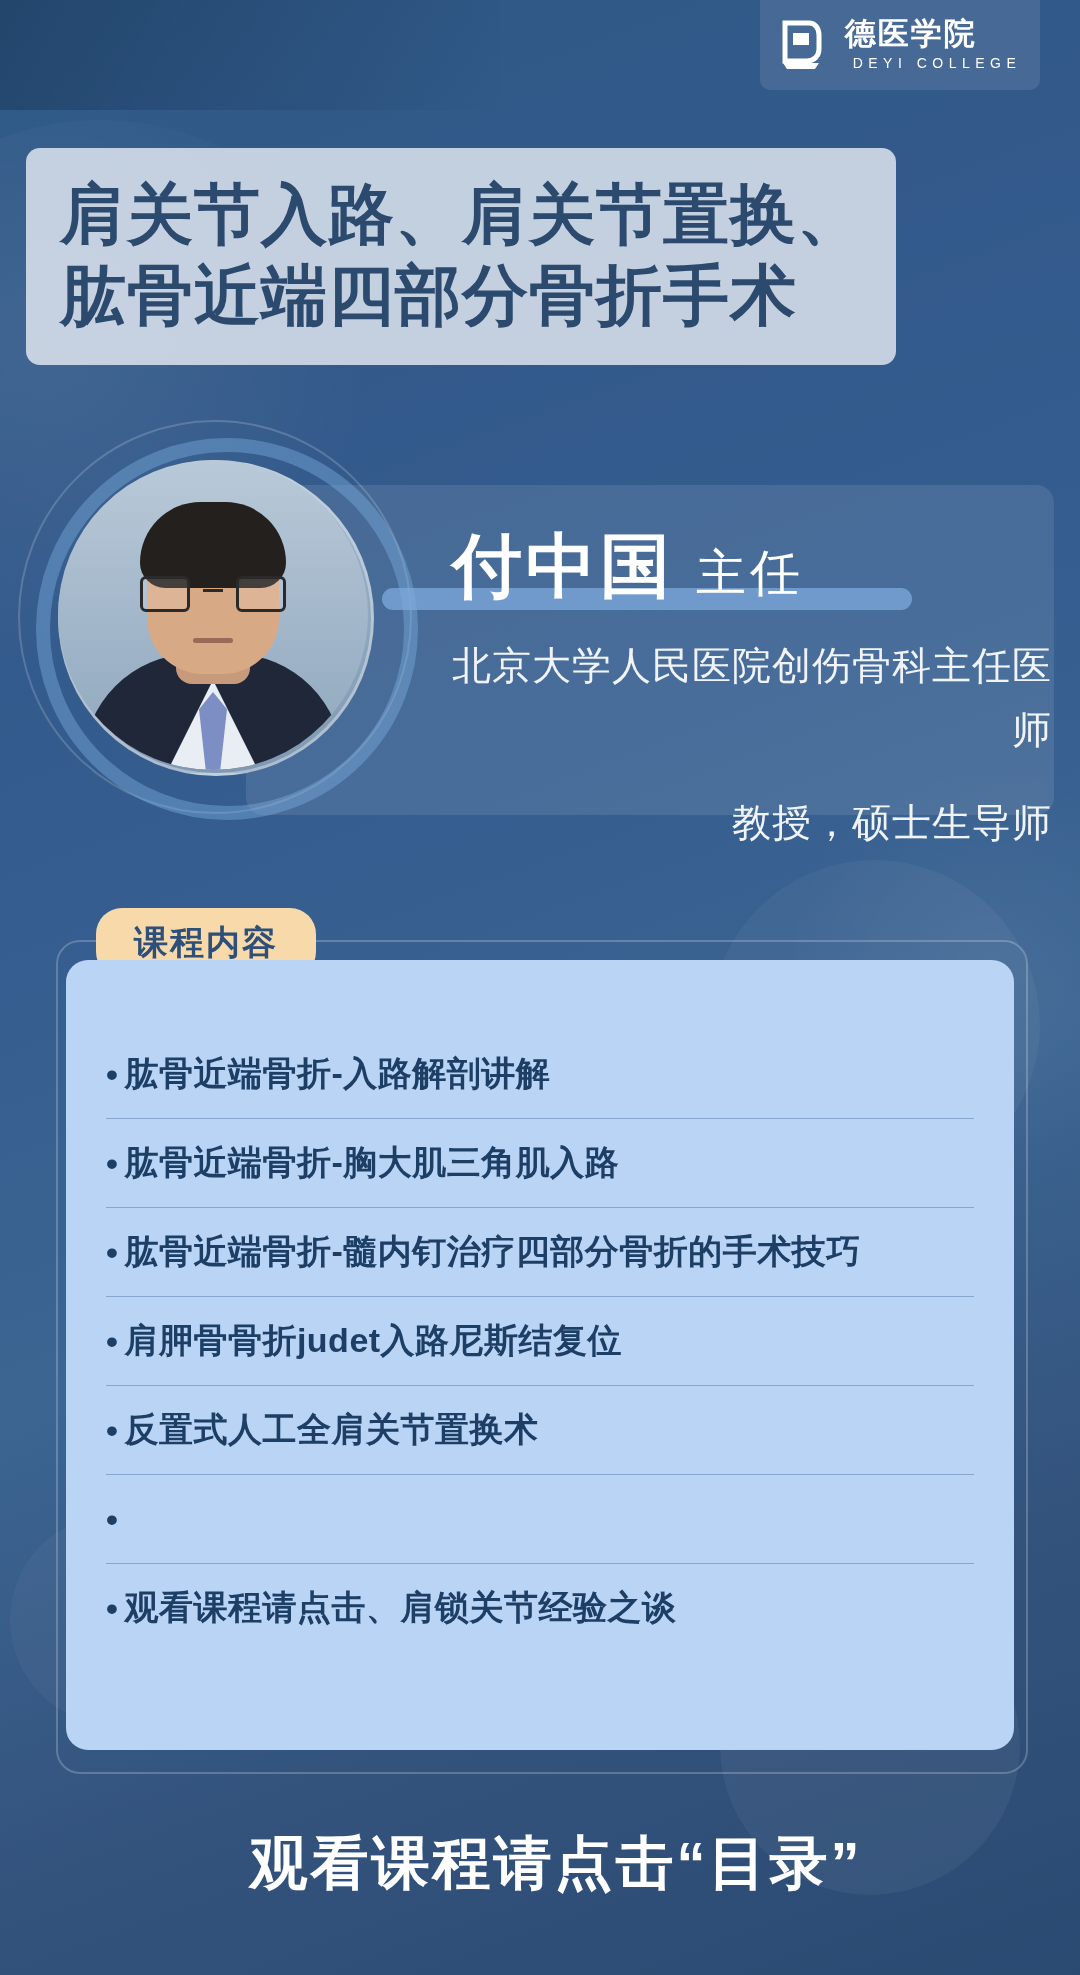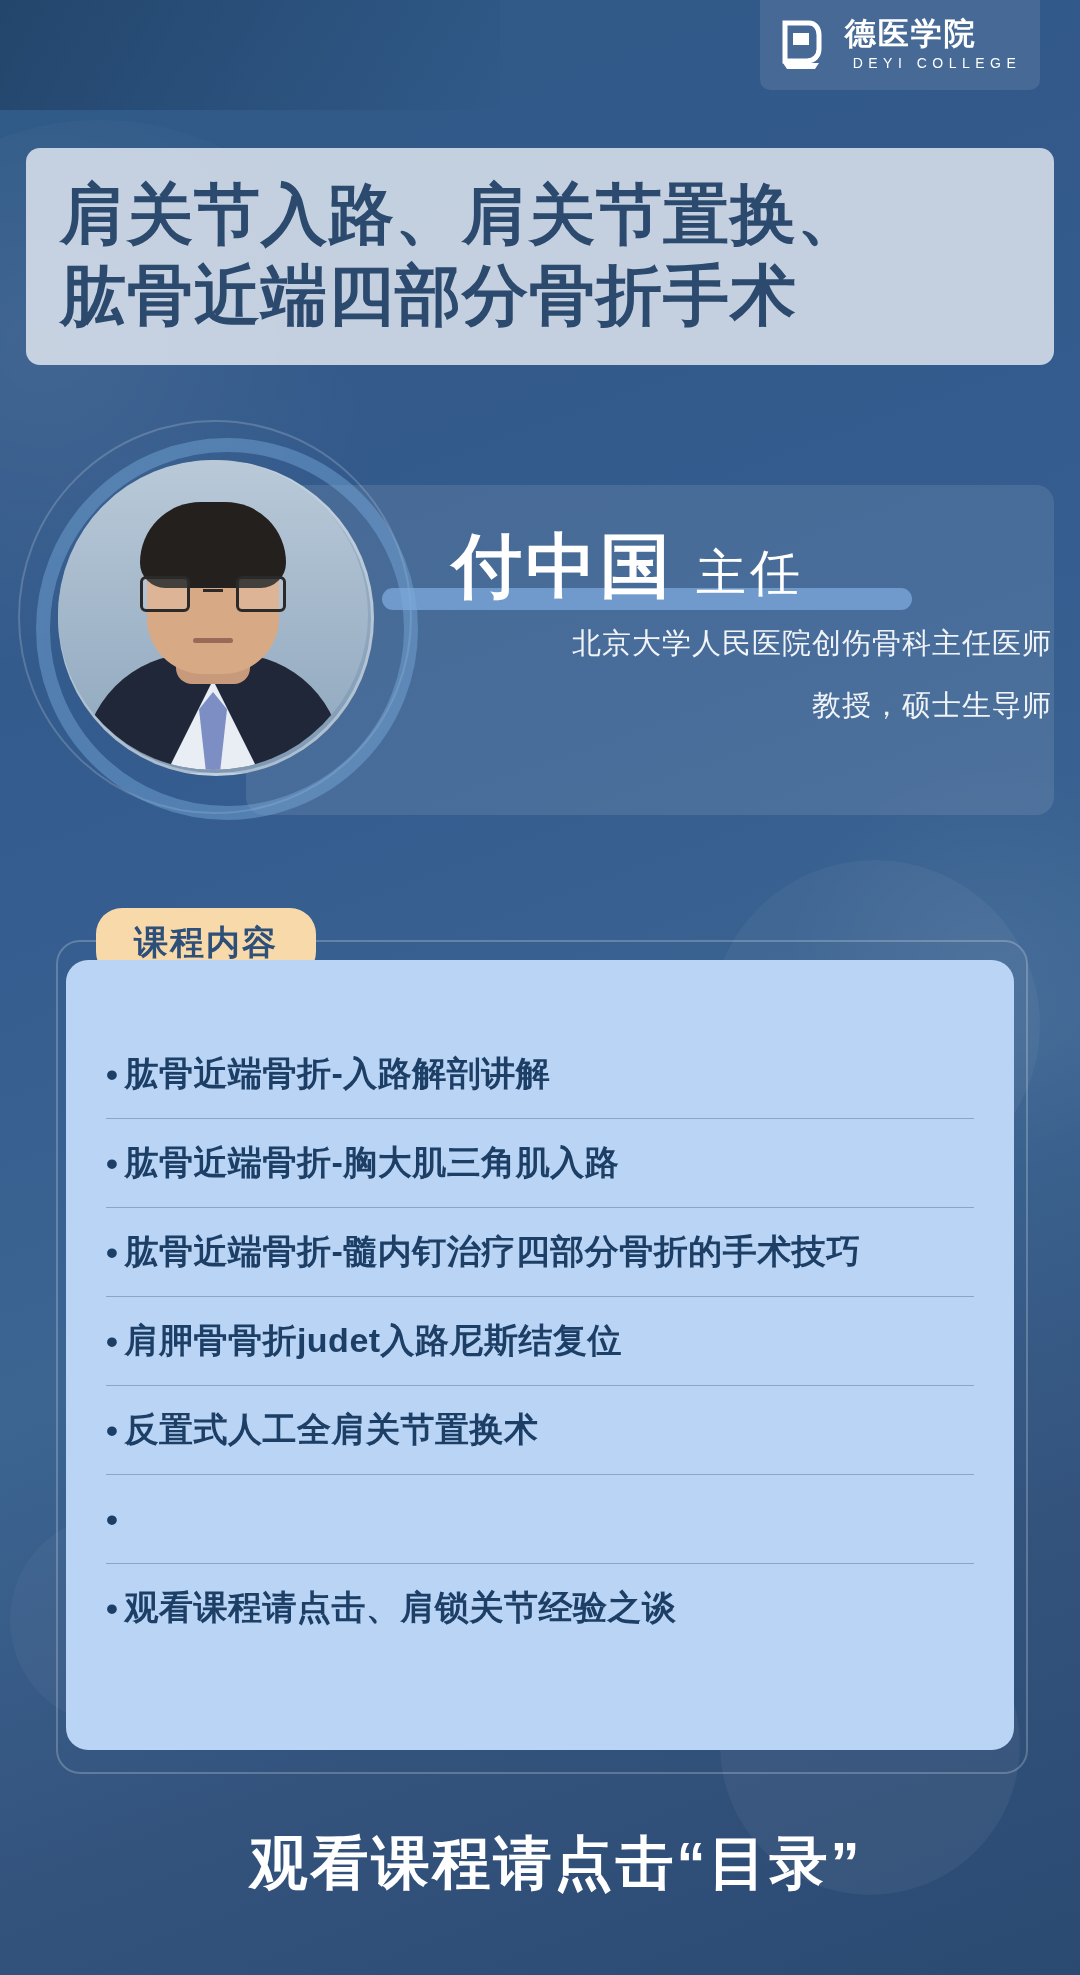--- a/index.html
+++ b/index.html
@@ -91,21 +91,21 @@
     line-height: 1.4;
     margin-top: 3px;
     margin-left: 8px;
   }
 
   
   .title-card {
     position: absolute;
     left: 26px;
     top: 148px;
-    width: 1028px;
+    width: 870px;
     box-sizing: border-box;
     padding: 26px 34px 30px 34px;
     background: rgba(232,238,245,0.80);
     border-radius: 14px;
   }
   .title-line {
     font-size: 66px;
     font-weight: bold;
     color: #2c4a6e;
     letter-spacing: 1px;
@@ -267,24 +267,24 @@
     letter-spacing: 4px;
   }
   .role {
     position: relative;
     z-index: 1;
     font-size: 50px;
     color: #ffffff;
     letter-spacing: 4px;
   }
   .bio-line {
-    font-size: 29px;
+    font-size: 39px;
     color: #f0f4f8;
     line-height: 1.65;
-    margin-top: 14px;
+    margin-top: 28px;
     letter-spacing: 1px;
   }
 
   
   .content-outline {
     position: absolute;
     left: 56px;
     top: 940px;
     width: 968px;
     height: 830px;

